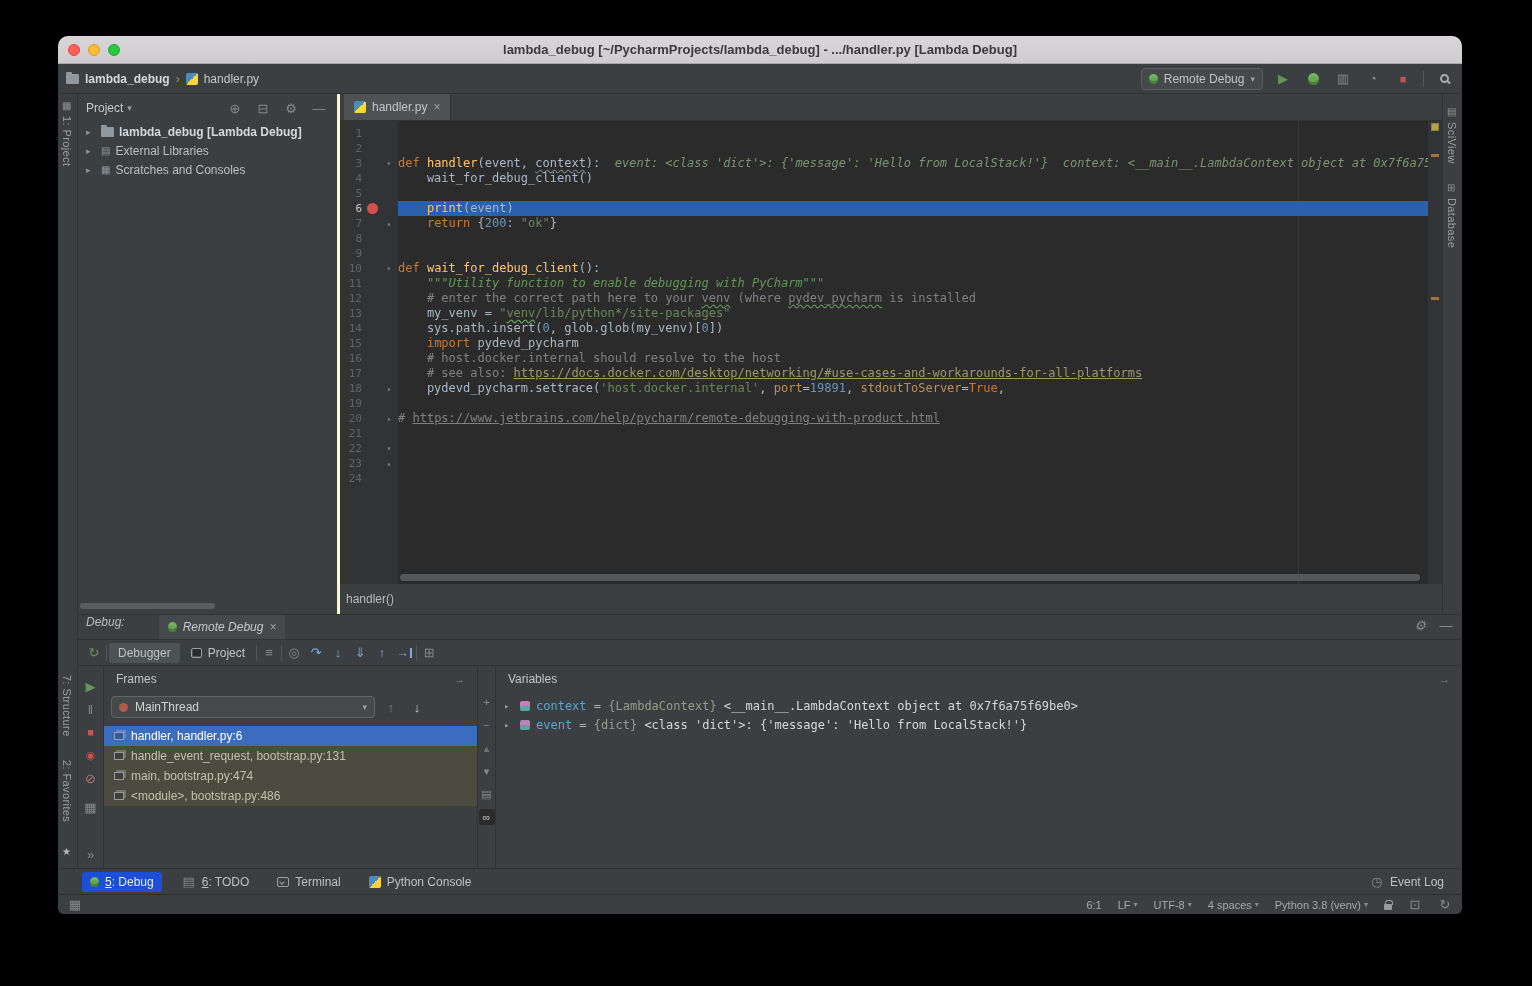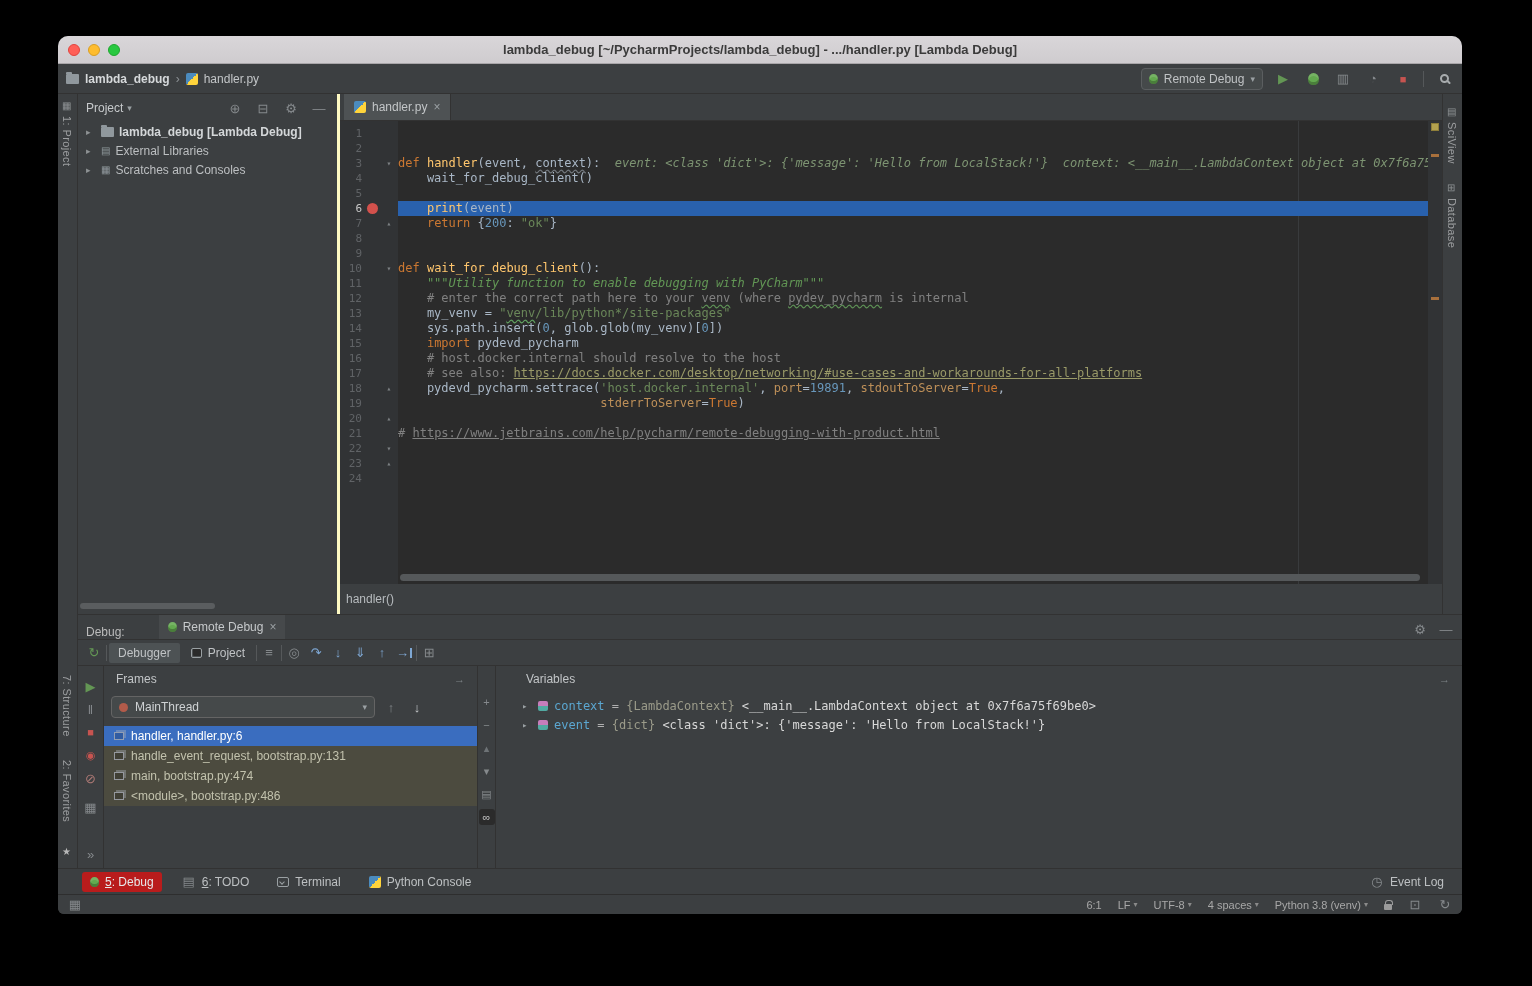--- a/index.html
+++ b/index.html
@@ -121,21 +121,21 @@
   .tk-hint{ color:#7d9472; font-style:italic; }
   .tk-lnk { color:#808080; text-decoration:underline; }
   .tk-lnk2{ color:#9a9a68; text-decoration:underline; }
   .tk-comsp { color:#808080; text-decoration:underline wavy #5e9356; text-underline-offset:2px; }
   .tk-strsp { color:#6a8759; text-decoration:underline wavy #62a662; text-underline-offset:2px; }
   .tk-rw  { color:#a9b7c6; text-decoration:underline wavy #cf5b56; text-underline-offset:2px; }
   .tk-plu { color:#a9b7c6; text-decoration:underline wavy #747a80; text-underline-offset:2px; }
 
   
   .debug { position:absolute; left:20px; top:578px; width:1384px; height:254px; background:#3c3f41; border-top:1px solid #323232; }
-  .d-head { height:24px; display:flex; align-items:flex-end; padding-left:8px; gap:8px; }
+  .d-head { height:24px; display:flex; align-items:flex-start; padding-left:8px; gap:8px;font-style:italic; }
   .d-tab { height:24px; background:#46494b; display:flex; align-items:center; gap:6px; padding:0 9px; margin-left:26px; color:#c6c9cb; }
   .d-head .right { margin-left:auto; display:flex; gap:6px; padding-right:6px; }
   .d-toolbar { height:27px; display:flex; align-items:center; gap:2px; padding:0 6px; border-bottom:1px solid #323232; border-top:1px solid #323232; }
   .dt-tab { height:20px; display:flex; align-items:center; gap:6px; padding:0 9px; border-radius:2px; color:#c0c3c5; }
   .dt-tab.sel { background:#4d5254; }
   .rtc::after { content:""; width:2px; height:10px; background:currentColor; margin-left:1px; }
   .d-body { position:absolute; left:0; right:0; top:51px; bottom:0; }
   .d-left { position:absolute; left:0; top:0; bottom:0; width:25px; display:flex; flex-direction:column;
             align-items:center; padding-top:10px; gap:3px; }
   .d-left .more { position:absolute; bottom:4px; }
@@ -147,34 +147,34 @@
               background:#45494a; border:1px solid #646464; border-radius:4px; color:#cfd2d4; }
   .dropdown .caret { margin-left:auto; }
   .f-list { padding-top:4px; }
   .f-row { height:20px; display:flex; align-items:center; gap:7px; padding-left:10px; }
   .f-row.sel { background:#3a6dbf; color:#ffffff; }
   .f-row.lib { background:#4c4b3f; color:#c2c2ad; }
   .mini { position:absolute; left:400px; top:0; bottom:0; width:18px; border-right:1px solid #323232;
           display:flex; flex-direction:column; align-items:center; padding-top:28px; gap:7px; }
   .mini .ic { width:16px; height:16px; font-size:11px; }
   .boxed { background:#2b2b2b; border-radius:3px; color:#c7c7c7 !important; }
-  .vars { position:absolute; left:418px; top:0; right:0; bottom:0;margin-left:18px; }
+  .vars { position:absolute; left:418px; top:0; right:0; bottom:0; }
   .v-rows { font-family:"DejaVu Sans Mono",monospace; font-size:12px; padding-top:4px; }
   .v-row { height:19px; display:flex; align-items:center; padding-left:8px; }
   .v-row .vcaret { width:16px; color:#9aa0a3; font-size:9px; }
   .v-name { color:#5ba7d1; }
   .v-eq { color:#b0b0b0; white-space:pre; }
   .v-type { color:#9b9b8a; white-space:pre; }
   .v-val { color:#d8d8d8; }
 
   
   .tbbar { position:absolute; left:0; right:0; top:832px; height:26px; background:#3c3f41;
            border-top:1px solid #323232; display:flex; align-items:center; padding:0 10px 0 24px; gap:12px; }
   .tb-btn { height:20px; display:flex; align-items:center; gap:6px; padding:0 8px; border-radius:3px; color:#bdc0c2; }
-  .tb-btn.active { background:#b91c1c; color:#e6e8e9; }
+  .tb-btn.active { background:#1d4ed8; color:#e6e8e9; }
   .tb-btn .mn { text-decoration:underline; }
   .tb-right { margin-left:auto; display:flex; align-items:center; gap:6px; color:#bdc0c2; }
   .statusbar { position:absolute; left:0; right:0; top:858px; height:20px; background:#3c3f41;
                border-top:1px solid #2e2e2e; display:flex; align-items:center; padding:0 10px; font-size:11px; color:#a8a8a8; }
   .sb-right { margin-left:auto; display:flex; align-items:center; gap:16px; }
   .sb-item { display:flex; align-items:center; gap:3px; }
   .sb-caret { font-size:8px; color:#8a8a8a; }
 </style>
 </head>
 <body>
@@ -398,28 +398,27 @@
             <div class="code-row"></div>
             <div class="code-row"><span class="tk-kw">def </span><span class="tk-fn">handler</span><span class="tk-pl">(event, </span><span class="tk-plu">context</span><span class="tk-pl">):</span><span class="tk-hint">  event: &lt;class 'dict'&gt;: {'message': 'Hello from LocalStack!'}  context: &lt;__main__.LambdaContext object at 0x7f6a75f69be0&gt;</span></div>
             <div class="code-row"><span class="tk-pl">    wait_for_debug_client()</span></div>
             <div class="code-row"></div>
             <div class="code-row exec"><span class="tk-pl">    </span><span class="tk-fn">print</span><span class="tk-pl">(event)</span></div>
             <div class="code-row"><span class="tk-pl">    </span><span class="tk-kw">return</span><span class="tk-pl"> {</span><span class="tk-num">200</span><span class="tk-pl">: </span><span class="tk-str">"ok"</span><span class="tk-pl">}</span></div>
             <div class="code-row"></div>
             <div class="code-row"></div>
             <div class="code-row"><span class="tk-kw">def </span><span class="tk-fn">wait_for_debug_client</span><span class="tk-pl">():</span></div>
             <div class="code-row"><span class="tk-doc">    """Utility function to enable debugging with PyCharm"""</span></div>
-            <div class="code-row"><span class="tk-com">    # enter the correct path here to your </span><span class="tk-comsp">venv</span><span class="tk-com"> (where </span><span class="tk-comsp">pydev_pycharm</span><span class="tk-com"> is internal</span></div>
+            <div class="code-row"><span class="tk-com">    # enter the correct path here to your </span><span class="tk-comsp">venv</span><span class="tk-com"> (where </span><span class="tk-comsp">pydev_pycharm</span><span class="tk-com"> is installed</span></div>
             <div class="code-row"><span class="tk-pl">    my_venv = </span><span class="tk-str">"</span><span class="tk-strsp">venv</span><span class="tk-str">/lib/python*/site-packages"</span></div>
             <div class="code-row"><span class="tk-pl">    sys.path.insert(</span><span class="tk-num">0</span><span class="tk-pl">, glob.glob(my_venv)[</span><span class="tk-num">0</span><span class="tk-pl">])</span></div>
             <div class="code-row"><span class="tk-pl">    </span><span class="tk-kw">import</span><span class="tk-pl"> pydevd_pycharm</span></div>
             <div class="code-row"><span class="tk-com">    # host.docker.internal should resolve to the host</span></div>
             <div class="code-row"><span class="tk-com">    # see also: </span><span class="tk-lnk2">https://docs.docker.com/desktop/networking/#use-cases-and-workarounds-for-all-platforms</span></div>
             <div class="code-row"><span class="tk-pl">    pydevd_pycharm.settrace(</span><span class="tk-str">'host.docker.internal'</span><span class="tk-pl">, </span><span class="tk-kwa">port</span><span class="tk-pl">=</span><span class="tk-num">19891</span><span class="tk-pl">, </span><span class="tk-kwa">stdoutToServer</span><span class="tk-pl">=</span><span class="tk-kw">True</span><span class="tk-pl">,</span></div>
-            <div class="code-row"><span class="tk-pl">                            </span><span class="tk-kwa">stderrToServer</span><span class="tk-pl">=</span><span class="tk-kw">True</span><span class="tk-pl">)</span></div>
             <div class="code-row"></div>
             <div class="code-row"><span class="tk-com"># </span><span class="tk-lnk">https://www.jetbrains.com/help/pycharm/remote-debugging-with-product.html</span></div>
             <div class="code-row"></div>
           </div>
       <div class="err-stripe">
         <span class="es-top"></span>
         <span class="es-m" style="top:33px;"></span>
         <span class="es-m" style="top:176px;"></span>
       </div>
       <div class="hscroll"></div>

